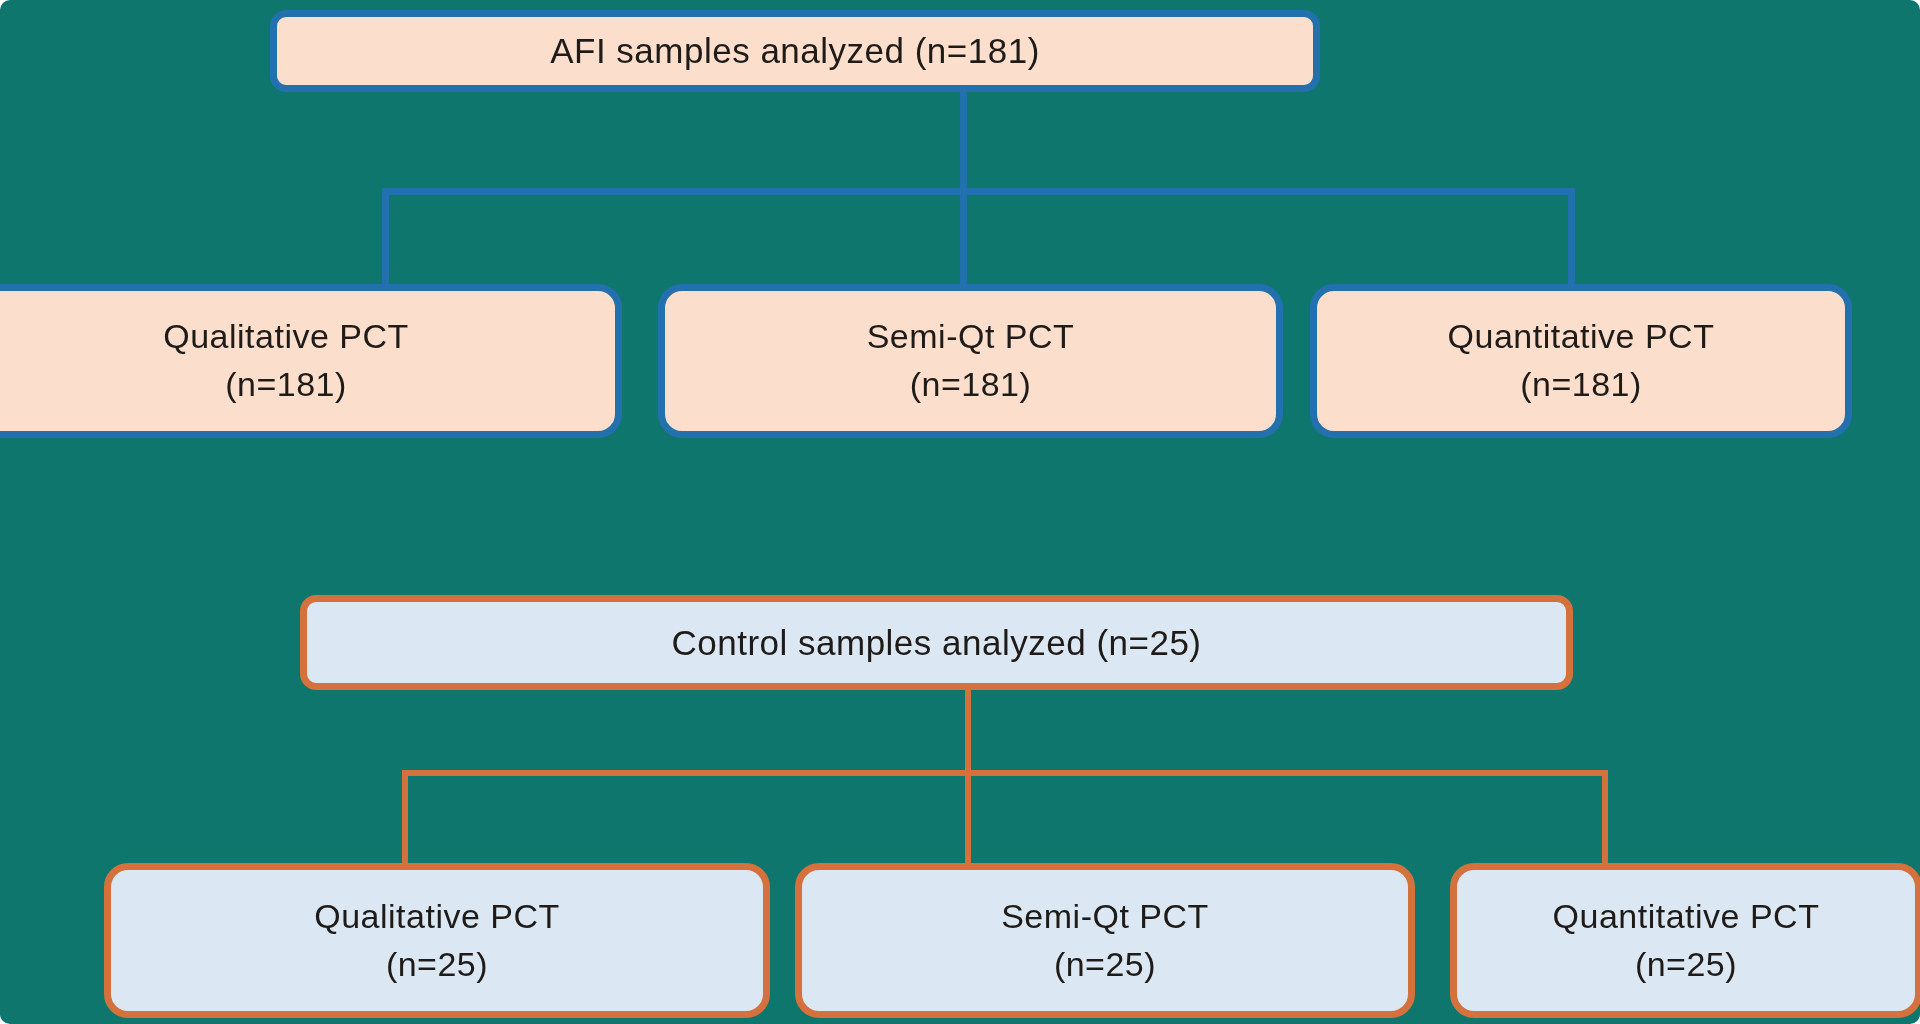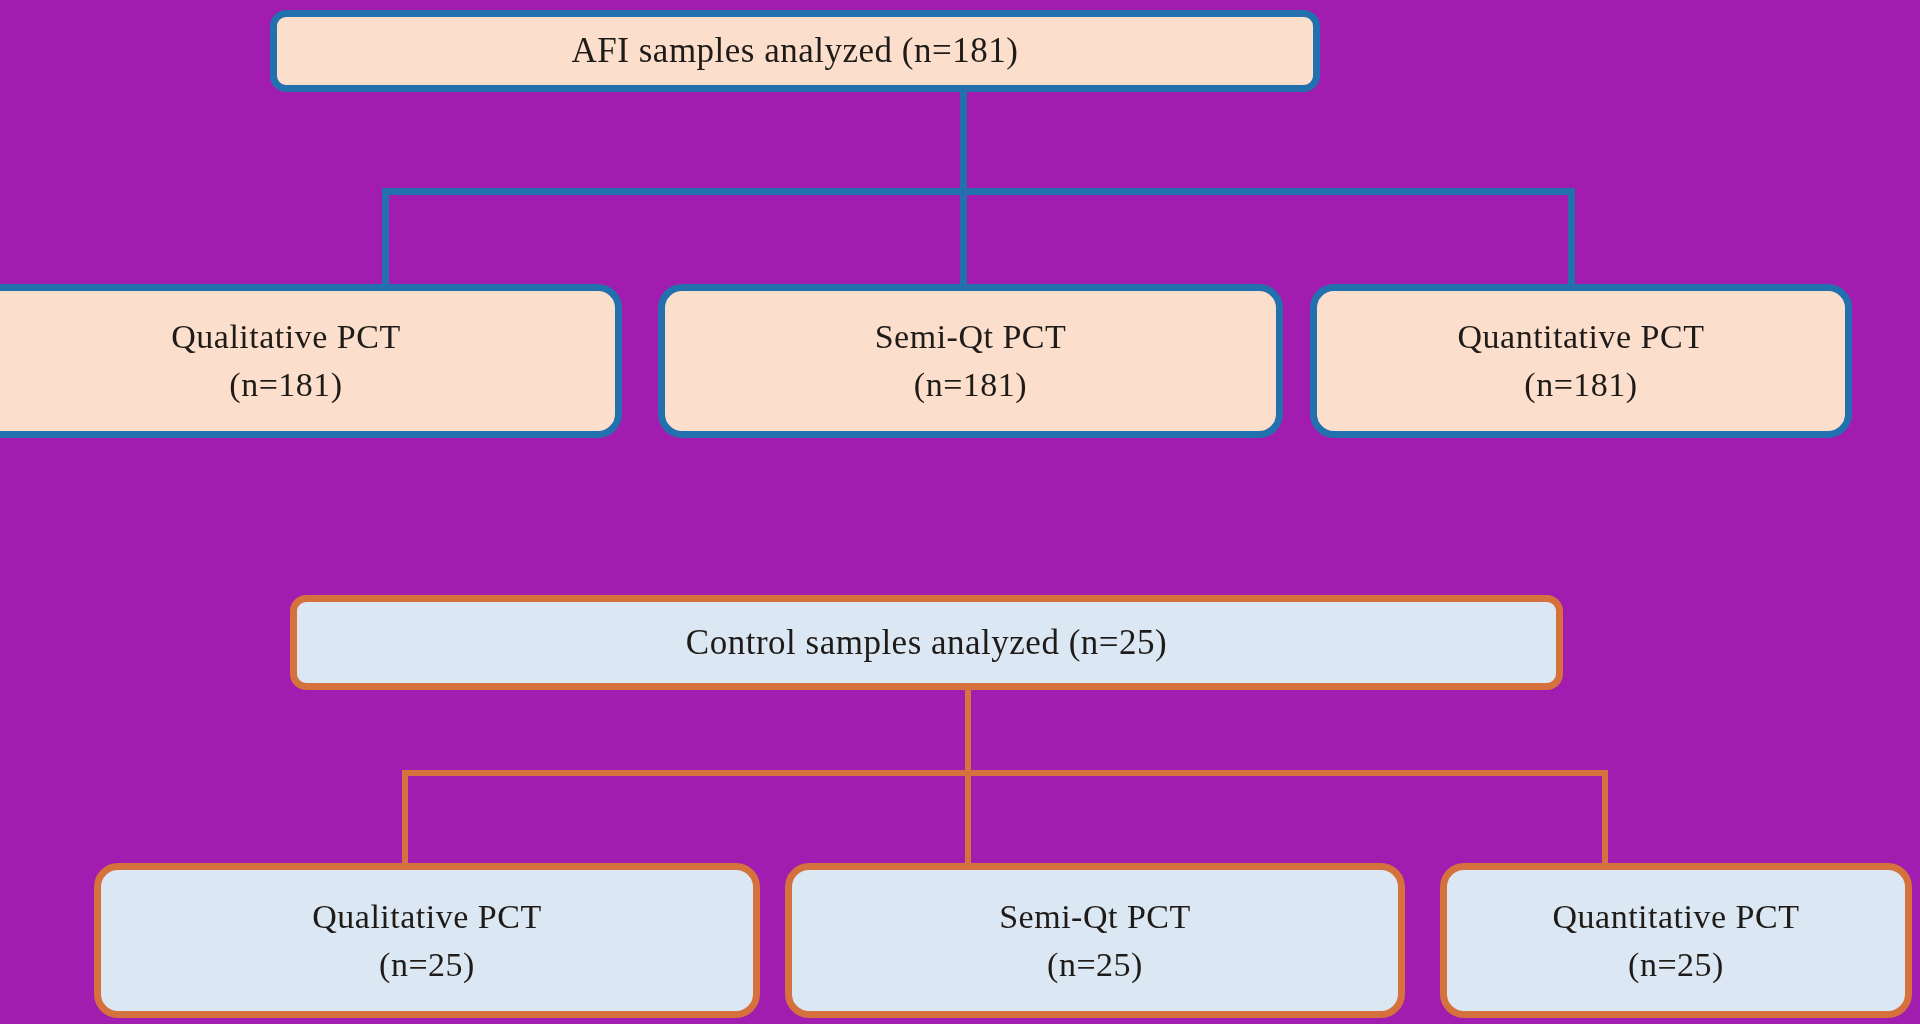--- a/index.html
+++ b/index.html
@@ -7,23 +7,24 @@
     padding: 0;
     background: #ffffff;
     width: 1920px;
     height: 1024px;
     overflow: hidden;
   }
   .canvas {
     position: relative;
     width: 1920px;
     height: 1024px;
-    background: #a21caf;
-    font-family: Liberation Serif, serif;
+    background: #0f766e;
+    font-family: Liberation Sans, sans-serif;
     color: #1f1b18;
+    border-radius: 10px;
   }
   .node {
     position: absolute;
     box-sizing: border-box;
     display: flex;
     flex-direction: column;
     align-items: center;
     justify-content: center;
     text-align: center;
   }
@@ -33,20 +34,21 @@
     background: var(--top-fill, #fbdfcc);
   }
   .blue-line {
     position: absolute;
     background: var(--top-border, #2271ae);
   }
   
   .orange-box {
     border: 7px solid var(--bottom-border, #d4713c);
     background: var(--bottom-fill, #dbe7f2);
+    margin-left: 10px;
   }
   .orange-line {
     position: absolute;
     background: var(--bottom-border, #d4713c);
   }
 
   .head-box {
     border-radius: 16px;
     font-size: 35px;
     letter-spacing: 0.5px;

